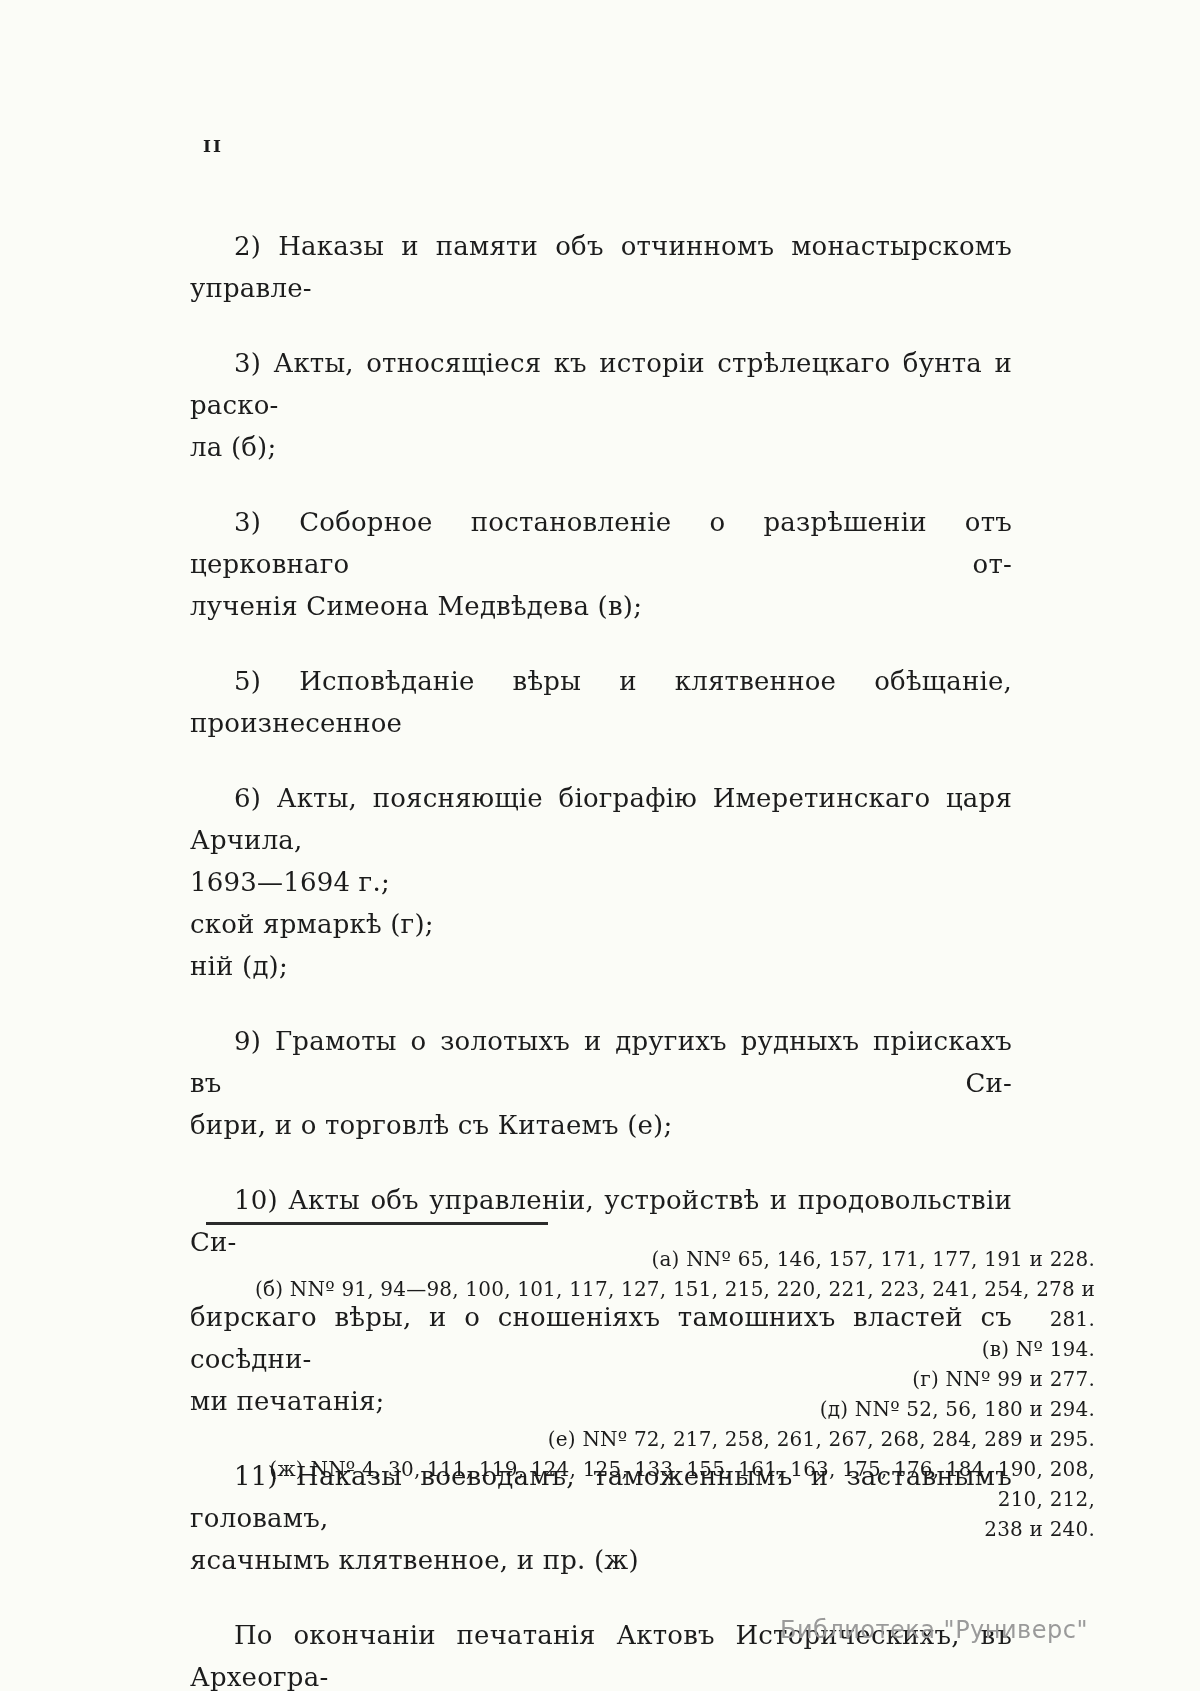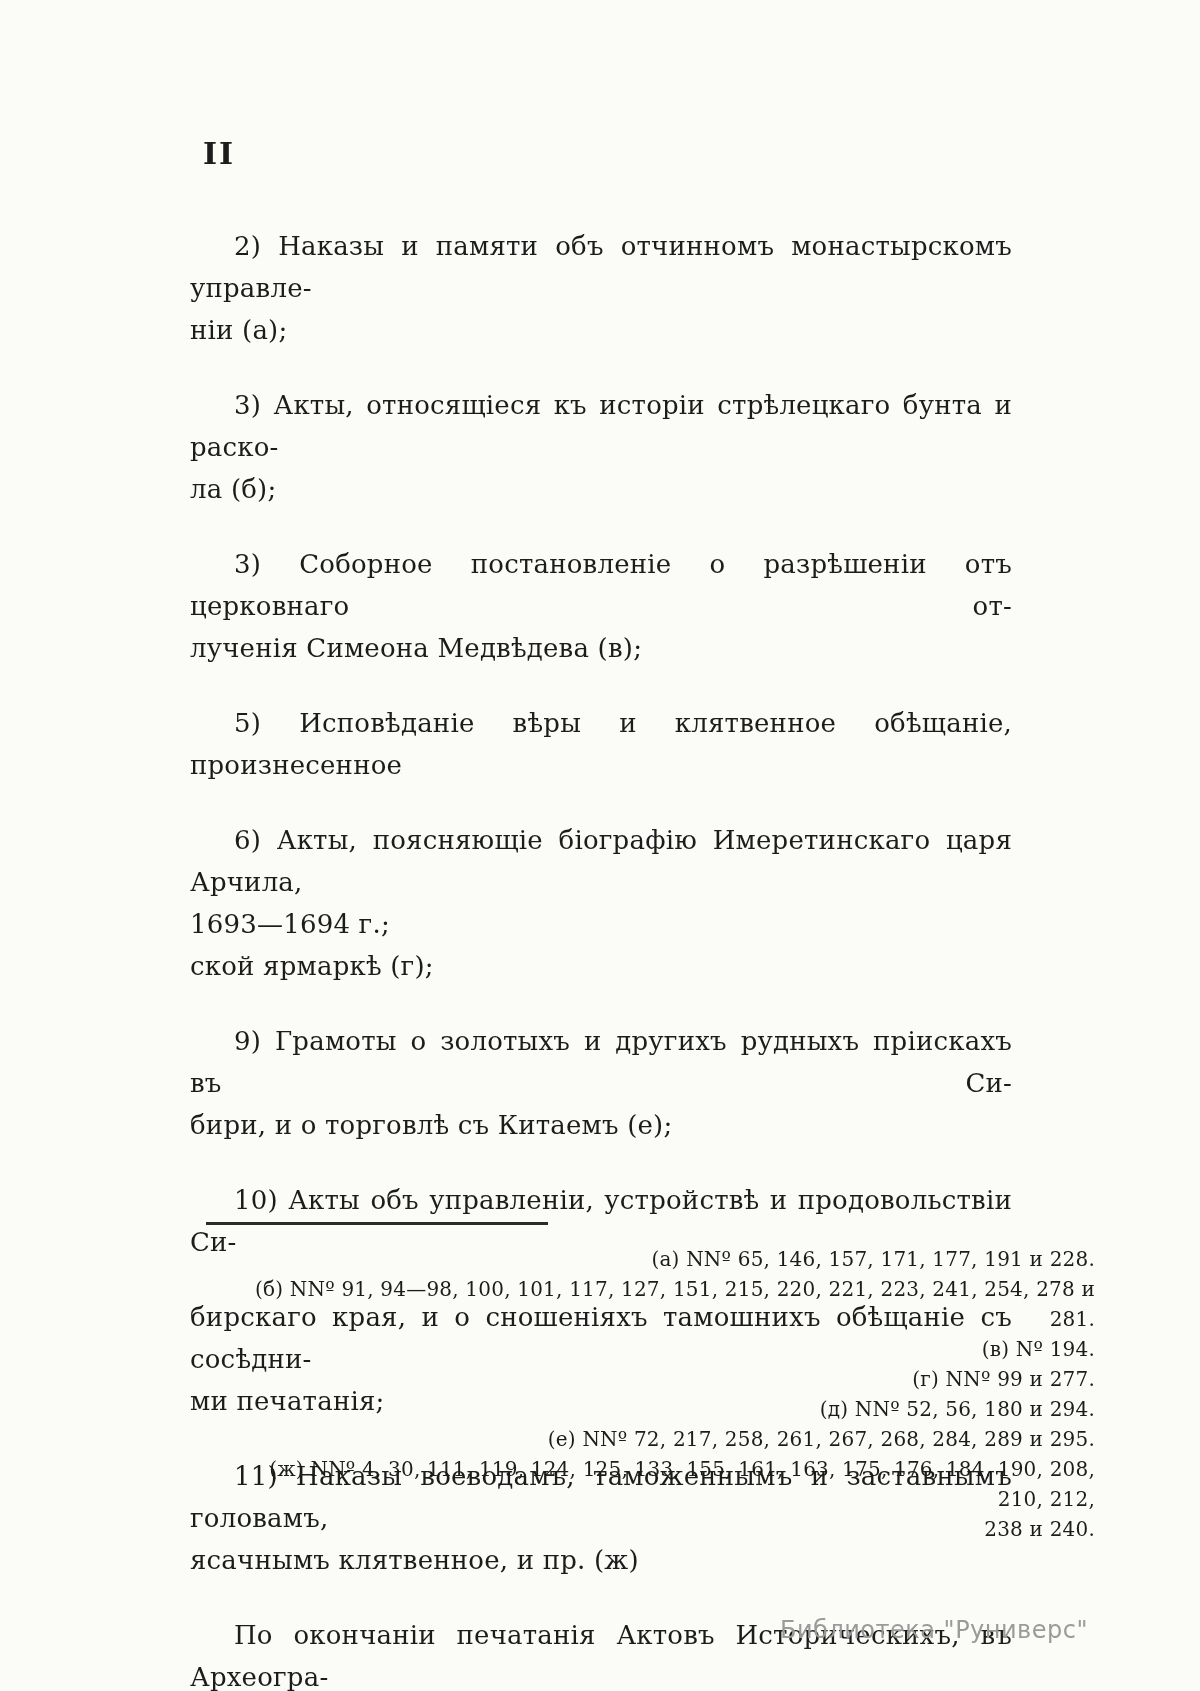--- a/index.html
+++ b/index.html
@@ -7,21 +7,21 @@
     position:relative;
     width:1200px;height:1691px;
     margin:0 auto;
     background:#fbfcf7;
     color:#1c1c1c;
     font-family:"DejaVu Serif","Liberation Serif",serif;
     overflow:hidden;
   }
   .pageno{
     position:absolute;left:203px;top:136px;
-    font-size:30px;font-weight:bold;letter-spacing:2px;
+    font-size:17px;font-weight:bold;letter-spacing:2px;
   }
   .body-text{
     position:absolute;left:190px;top:192px;width:822px;
     font-size:26px;line-height:42px;letter-spacing:0.2px;
   }
   .para{margin:0;}
   .line{min-height:42px;white-space:normal;}
   .line.just{text-align:justify;text-align-last:justify;margin-top:33px;}
   .para .line.first{text-indent:44px;}
   .fn-rule{
@@ -43,49 +43,49 @@
 </style>
 </head>
 <body>
 
 <div class="page">
   <div class="pageno">II</div>
 
   <div class="body-text">
       <div class="para">
         <div class="line just first">2) Наказы и памяти объ отчинномъ монастырскомъ управле-</div>
-        <div class="line">ніи (а);</div>
       </div>
       <div class="para">
         <div class="line just first">3) Акты, относящіеся къ исторіи стрѣлецкаго бунта и раско-</div>
         <div class="line">ла (б);</div>
       </div>
       <div class="para">
         <div class="line just first">3) Соборное постановленіе о разрѣшеніи отъ церковнаго от-</div>
         <div class="line">лученія Симеона Медвѣдева (в);</div>
       </div>
       <div class="para">
         <div class="line just first">5) Исповѣданіе вѣры и клятвенное обѣщаніе, произнесенное</div>
       </div>
       <div class="para">
         <div class="line just first">6) Акты, поясняющіе біографію Имеретинскаго царя Арчила,</div>
         <div class="line">1693—1694 г.;</div>
       </div>
       <div class="para">
         <div class="line">ской ярмаркѣ (г);</div>
       </div>
       <div class="para">
+        <div class="line">ній (д);</div>
       </div>
       <div class="para">
         <div class="line just first">9) Грамоты о золотыхъ и другихъ рудныхъ пріискахъ въ Си-</div>
         <div class="line">бири, и о торговлѣ съ Китаемъ (е);</div>
       </div>
       <div class="para">
         <div class="line just first">10) Акты объ управленіи, устройствѣ и продовольствіи Си-</div>
-        <div class="line just">бирскаго края, и о сношеніяхъ тамошнихъ обѣщаніе съ сосѣдни-</div>
+        <div class="line just">бирскаго вѣры, и о сношеніяхъ тамошнихъ властей съ сосѣдни-</div>
         <div class="line">ми печатанія;</div>
       </div>
       <div class="para">
         <div class="line just first">11) Наказы воеводамъ, таможеннымъ и заставнымъ головамъ,</div>
         <div class="line">ясачнымъ клятвенное, и пр. (ж)</div>
       </div>
       <div class="para">
         <div class="line just first">По окончаніи печатанія Актовъ Историческихъ, въ Археогра-</div>
         <div class="line just">фическую Коммиссію поступилъ отъ Корреспондента ея, Почет-</div>
       </div>

